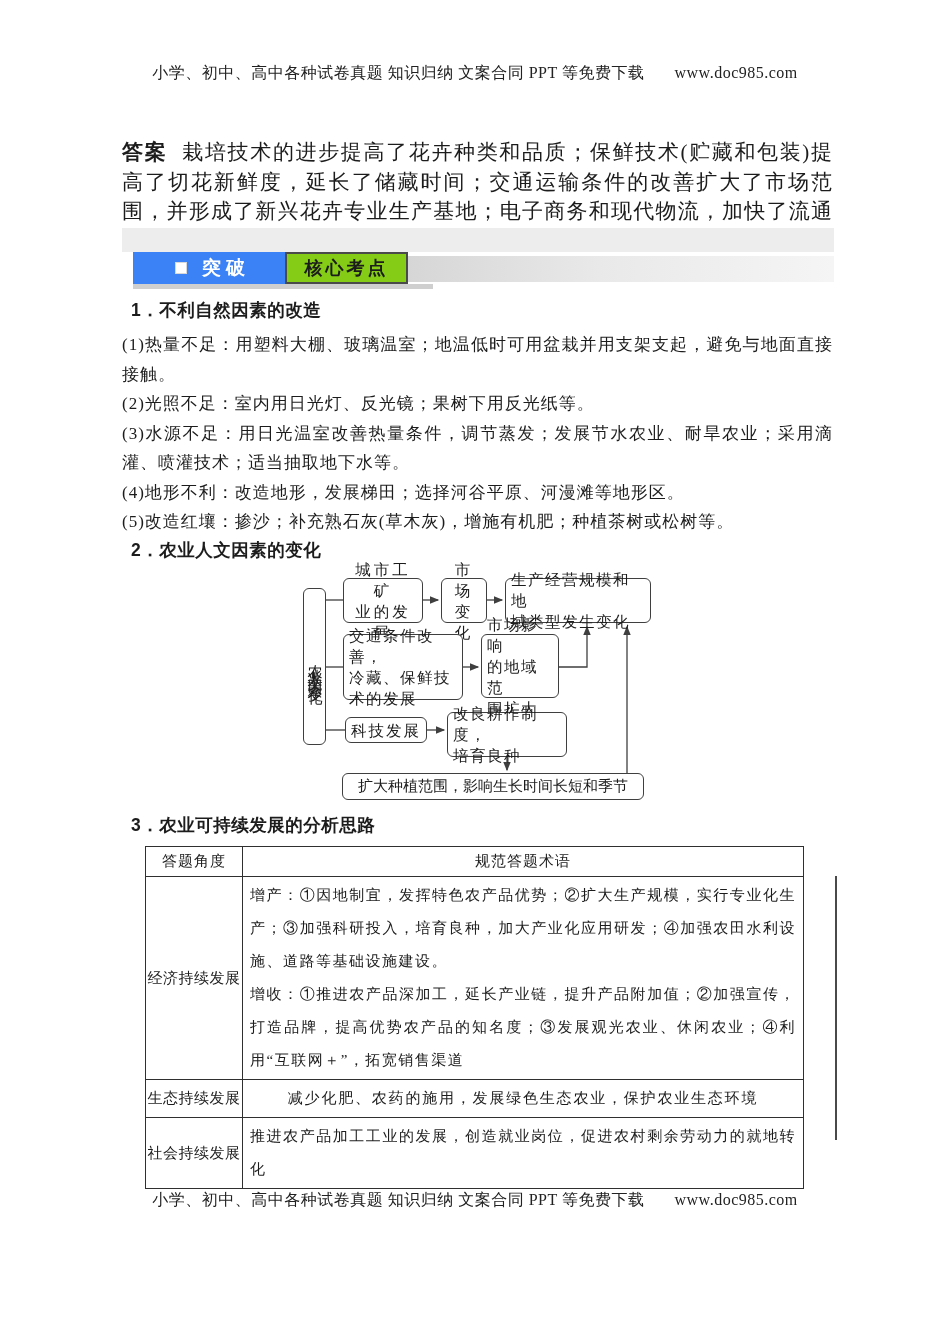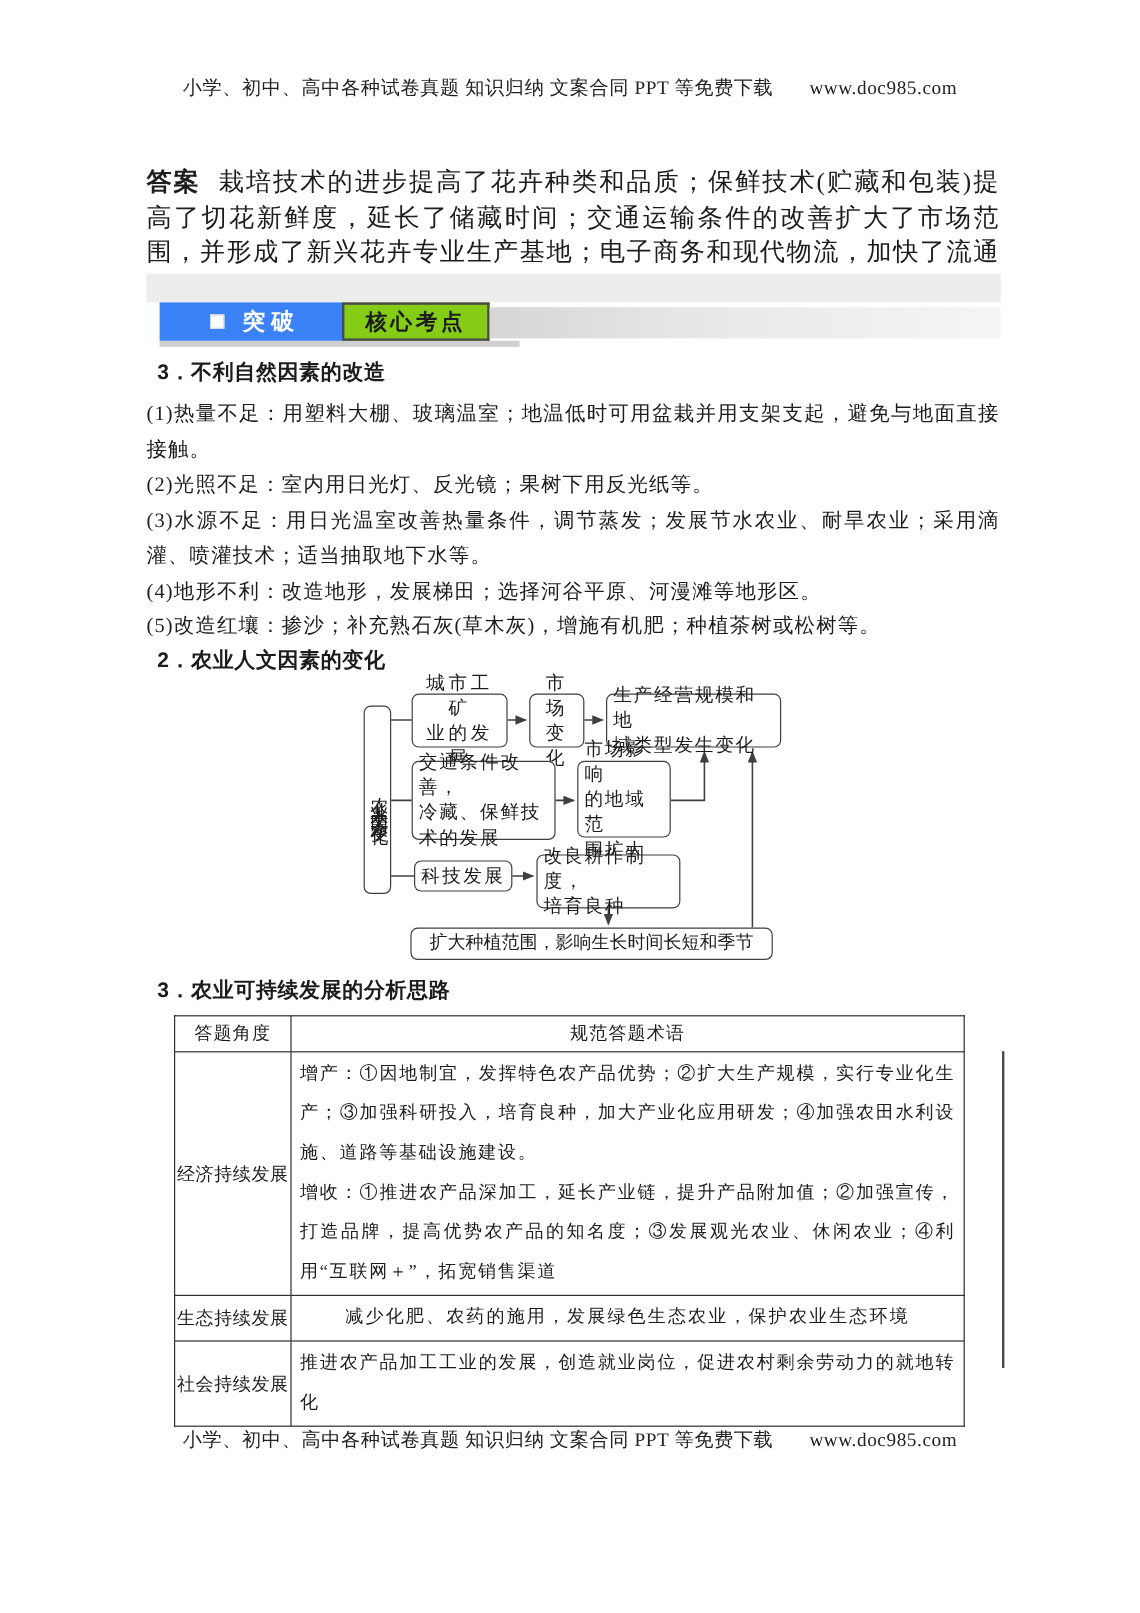--- a/index.html
+++ b/index.html
@@ -111,21 +111,21 @@
     <div class="banner-dark">
       <span class="sq"></span>
       <span class="tab">突破</span>
     </div>
     <div class="banner-white">
       <span>核心考点</span>
     </div>
     <div class="banner-grad"></div>
   </div>
 
-  <h3 class="sec" id="sec1-title">3．不利自然因素的改造</h3>
+  <h3 class="sec" id="sec1-title">1．不利自然因素的改造</h3>
 
   <div class="items">
     <p>(1)热量不足：用塑料大棚、玻璃温室；地温低时可用盆栽并用支架支起，避免与地面直接接触。</p>
     <p>(2)光照不足：室内用日光灯、反光镜；果树下用反光纸等。</p>
     <p>(3)水源不足：用日光温室改善热量条件，调节蒸发；发展节水农业、耐旱农业；采用滴灌、喷灌技术；适当抽取地下水等。</p>
     <p>(4)地形不利：改造地形，发展梯田；选择河谷平原、河漫滩等地形区。</p>
     <p>(5)改造红壤：掺沙；补充熟石灰(草木灰)，增施有机肥；种植茶树或松树等。</p>
   </div>
 
   <h3 class="sec" id="sec2-title">2．农业人文因素的变化</h3>

